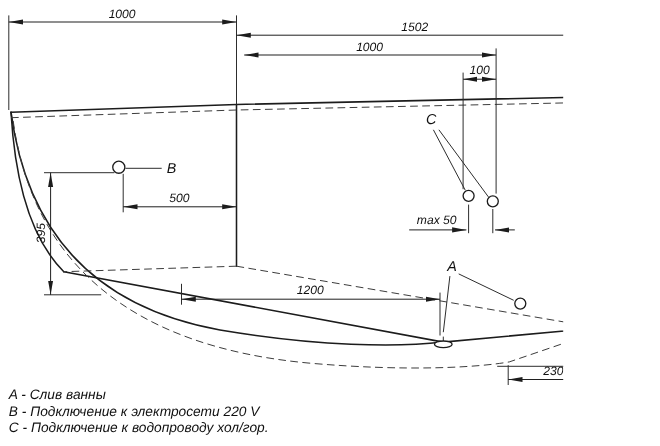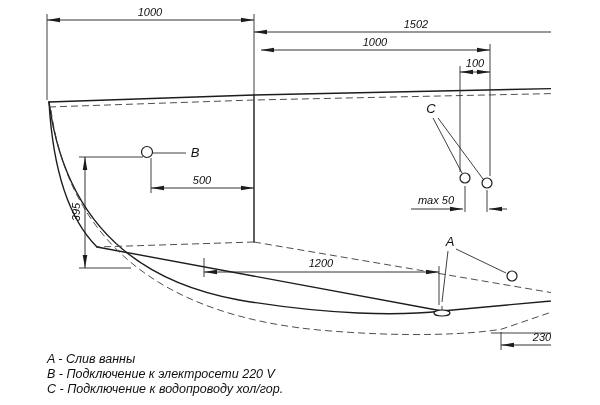--- a/index.html
+++ b/index.html
@@ -1,16 +1,16 @@
 <!DOCTYPE html>
 <html><head>
 <meta charset="utf-8">
 <style>
   html,body{margin:0;padding:0;background:#fff;}
-  .stage{width:512px;height:405px;background:#fff;position:relative;overflow:hidden;padding-left:39px;}
+  .stage{width:512px;height:405px;background:#fff;position:relative;overflow:hidden;}
   svg{display:block;}
   .ln   {stroke:#1c1c1c;stroke-width:1.4;fill:none;stroke-linecap:round;}
   .thin {stroke:#2a2a2a;stroke-width:0.9;fill:none;}
   .dash {stroke:#3a3a3a;stroke-width:0.9;fill:none;stroke-dasharray:7 4;}
   .dim  {stroke:#1c1c1c;stroke-width:0.9;fill:none;}
   .circ {stroke:#1c1c1c;stroke-width:1.2;fill:#fff;}
   text  {fill:#101010;}
   .t  {font:italic 11px "Liberation Sans", sans-serif;text-anchor:middle;}
   .lb {font:italic 13px "Liberation Sans", sans-serif;text-anchor:middle;}
   .lg {font:italic 12.5px "Liberation Sans", sans-serif;text-anchor:start;}

